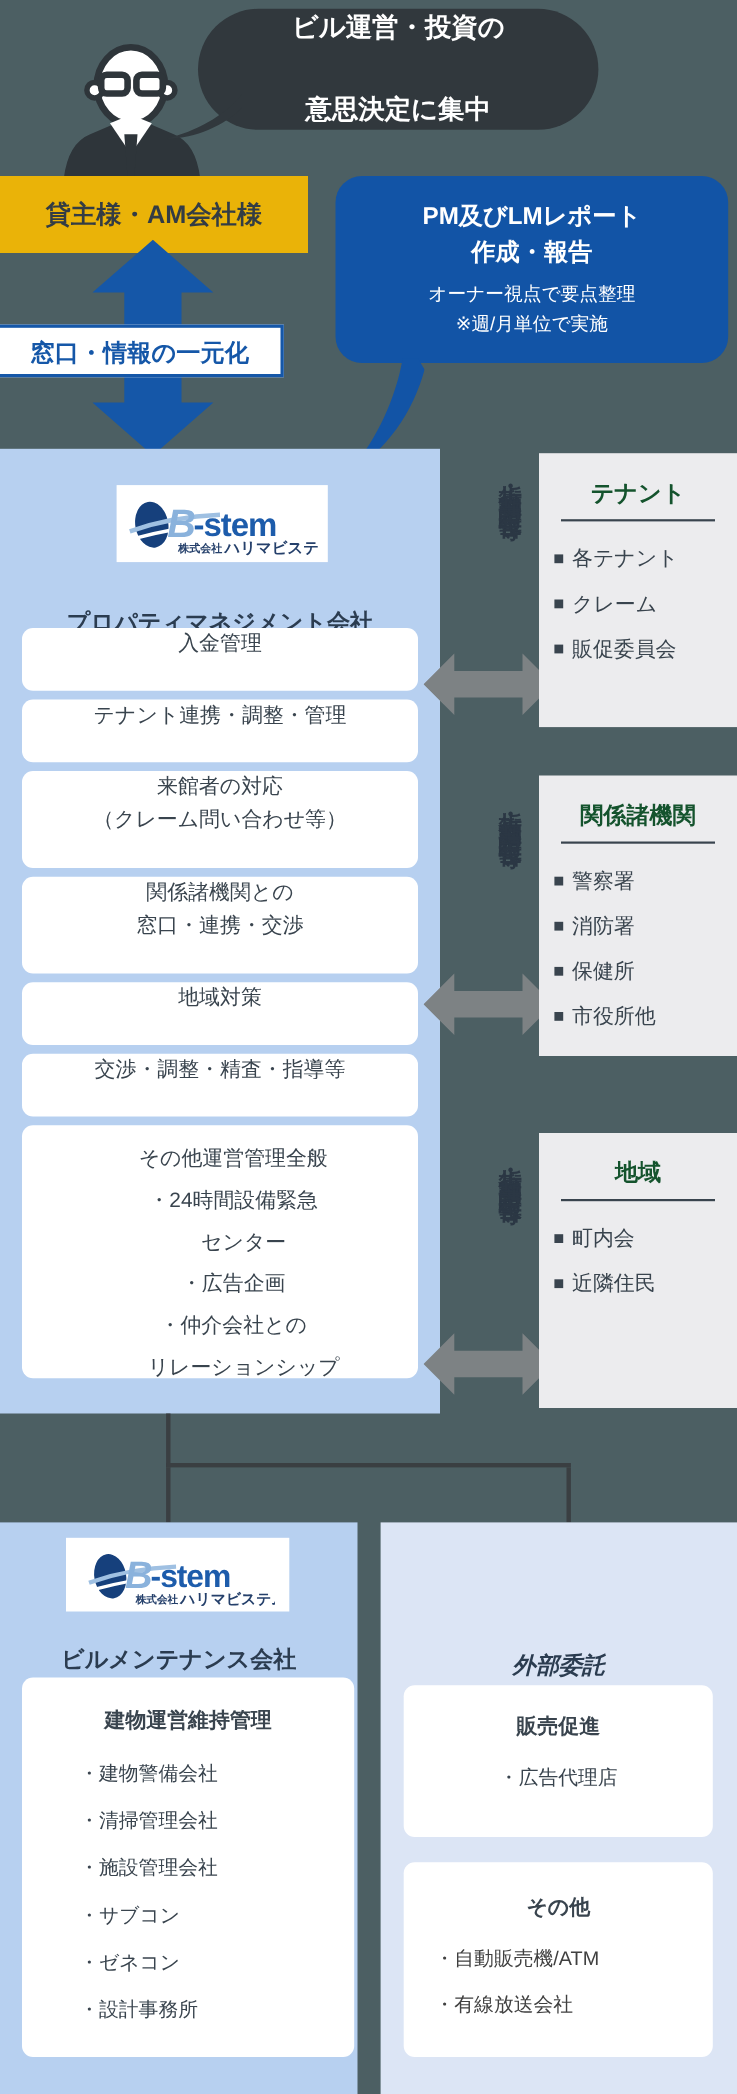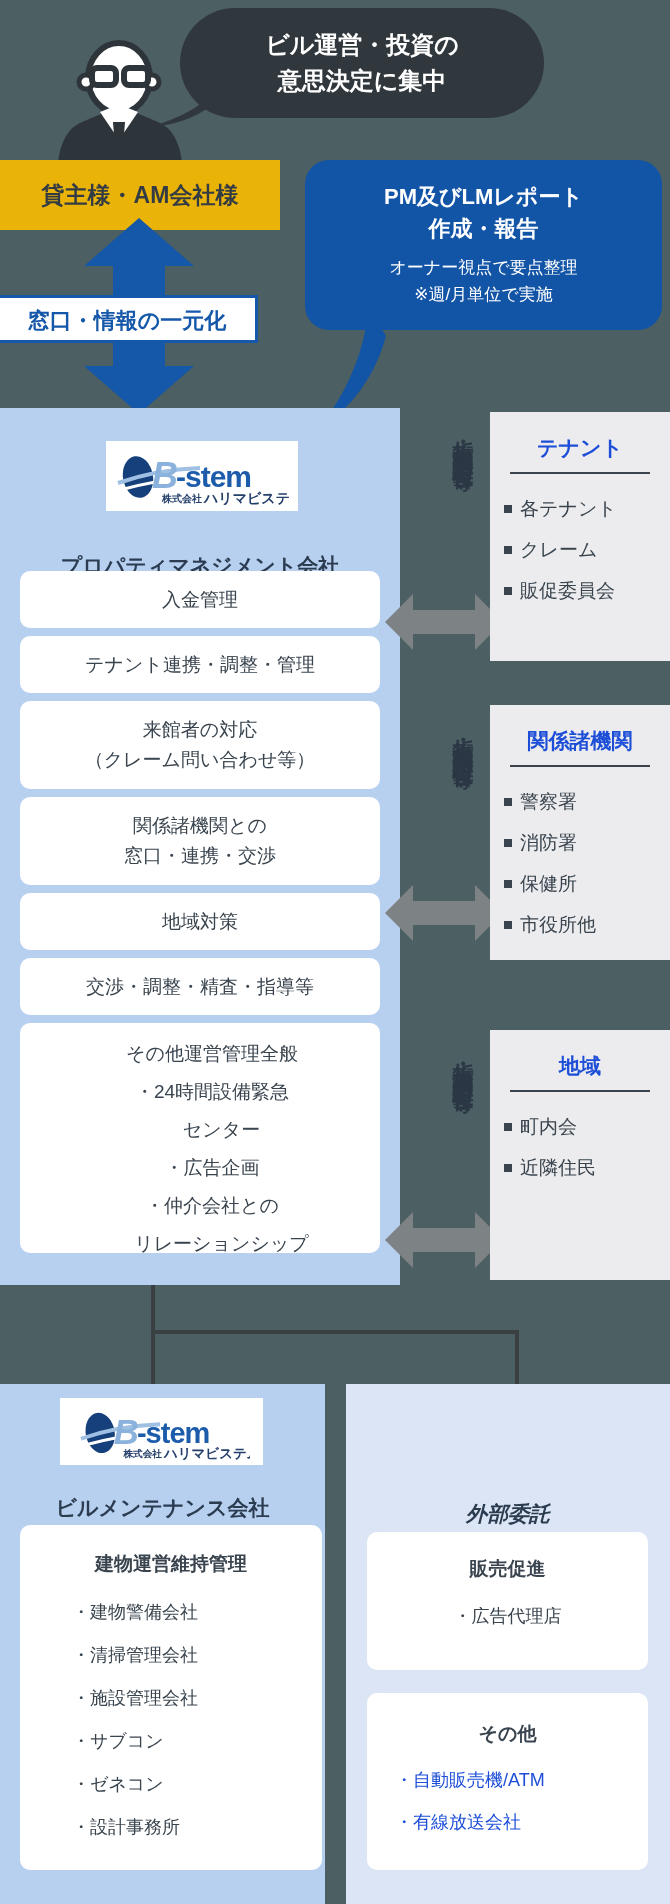--- a/index.html
+++ b/index.html
@@ -3,65 +3,65 @@
 <meta charset="utf-8">
 <style>
   html,body{margin:0;padding:0;}
   body{width:670px;height:1904px;font-family:"Liberation Sans","DejaVu Sans",sans-serif;}
   #stage{position:relative;width:670px;height:1904px;background:#4c5f63;overflow:hidden;}
   .abs{position:absolute;}
 
   
   .dark-bubble{left:180px;top:8px;width:364px;height:110px;background:#31383d;border-radius:55px;
     color:#fff;font-weight:bold;font-size:24px;line-height:36px;text-align:center;
-    display:flex;flex-direction:column;justify-content:center;}
+    display:flex;flex-direction:column;justify-content:space-between;}
   .owner-box{left:0;top:160px;width:280px;height:70px;background:#eab308;color:#333c44;
     font-weight:bold;font-size:23px;text-align:center;line-height:70px;}
   .madoguchi{left:-4px;top:295px;width:262px;height:48px;background:#fff;border:3px solid #1557a8;
     color:#1557a8;font-weight:bold;font-size:22px;text-align:center;line-height:46px;box-sizing:border-box;}
   .blue-bubble{left:305px;top:160px;width:357px;height:170px;background:#1254a6;border-radius:24px;color:#fff;text-align:center;}
   .blue-bubble .bb-title{font-weight:bold;font-size:22px;line-height:32px;margin-top:21px;}
   .blue-bubble .bb-note{font-size:17px;line-height:27px;margin-top:9px;}
 
   
   .pm-panel{left:0;top:408px;width:400px;height:877px;background:#b7d0f0;}
   .logo-box{background:#fff;display:flex;align-items:center;justify-content:center;}
   .logo-box1{left:106px;top:441px;width:192px;height:70px;}
   .logo-box2{left:60px;top:1398px;width:203px;height:67px;}
   .panel-heading{font-weight:bold;font-size:21px;color:#2b3c50;text-align:center;margin-top:16px;}
   .task{left:20px;width:360px;background:#fff;border-radius:10px;color:#39444e;font-size:19px;
-    text-align:center;display:flex;flex-direction:column;justify-content:center;line-height:30px;box-sizing:border-box;}
+    text-align:center;display:flex;flex-direction:column;justify-content:flex-start;line-height:30px;box-sizing:border-box;}
   .task-list{text-align:center;justify-content:flex-start;padding:12px 0 0 24px;line-height:38px;}
 
   
   .vtext{writing-mode:vertical-rl;text-orientation:upright;font-weight:bold;font-size:21px;
     color:#2b3744;letter-spacing:3px;line-height:37px;left:406px;width:76px;height:250px;}
 
   
   .stake{left:490px;width:180px;background:#ececee;box-sizing:border-box;}
-  .stake .st-title{font-weight:bold;font-size:21px;color:#1d4ed8;text-align:center;margin-top:22px;}
+  .stake .st-title{font-weight:bold;font-size:21px;color:#14532d;text-align:center;margin-top:22px;}
   .stake .st-rule{width:140px;margin:10px auto 0 auto;border-top:2px solid #39444e;}
   .stake ul{list-style:none;margin:14px 0 0 0;padding:0 0 0 14px;}
   .stake li{font-size:19px;color:#39444e;line-height:41px;white-space:nowrap;}
   .sq{display:inline-block;width:8px;height:8px;background:#39444e;margin-right:8px;vertical-align:2px;}
 
   
   .line{background:#3a3f42;}
 
   
   .bm-panel{left:0;top:1384px;width:325px;height:520px;background:#b7d0f0;}
   .out-panel{left:346px;top:1384px;width:324px;height:520px;background:#dce5f5;}
   .bm-box{left:20px;top:1525px;width:302px;height:345px;background:#fff;border-radius:10px;box-sizing:border-box;padding-top:26px;}
   .bm-box .bx-title{font-weight:bold;font-size:19px;color:#39444e;text-align:center;}
   .bm-box ul{list-style:none;margin:14px 0 0 0;padding:0 0 0 52px;}
   .bm-box li{font-size:18px;color:#39444e;line-height:43px;white-space:nowrap;}
   .out-box{left:367px;width:281px;background:#fff;border-radius:10px;box-sizing:border-box;}
   .out-box .bx-title{font-weight:bold;font-size:19px;color:#39444e;text-align:center;}
   .out-box ul{list-style:none;margin:12px 0 0 0;padding:0 0 0 28px;}
-  .out-box li{font-size:18px;color:#1d4ed8;line-height:42px;white-space:nowrap;}
+  .out-box li{font-size:18px;color:#404040;line-height:42px;white-space:nowrap;}
   .out-box .centered{text-align:center;font-size:18px;color:#39444e;margin-top:22px;}
 </style>
 </head>
 <body>
 
 <div id="stage">
 
   <svg class="abs" style="left:48px;top:26px;" width="142" height="136" viewBox="0 0 142 136">
     <ellipse cx="71" cy="52" rx="31" ry="35" fill="#fff" stroke="#2e353a" stroke-width="6"></ellipse>
     <circle cx="38" cy="56" r="7" fill="#fff" stroke="#2e353a" stroke-width="5"></circle>

